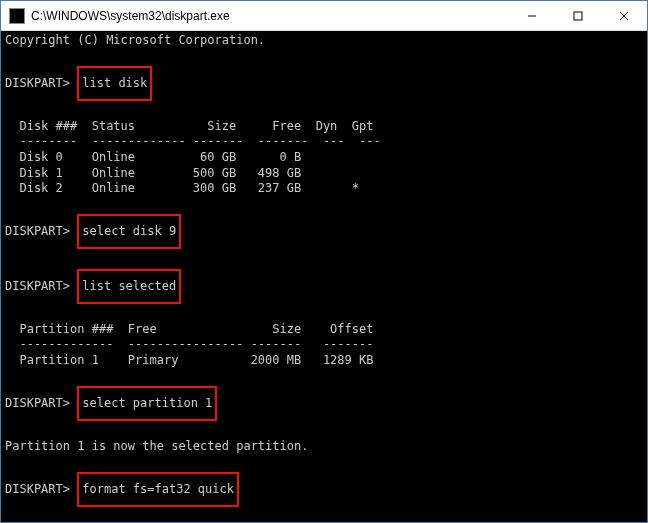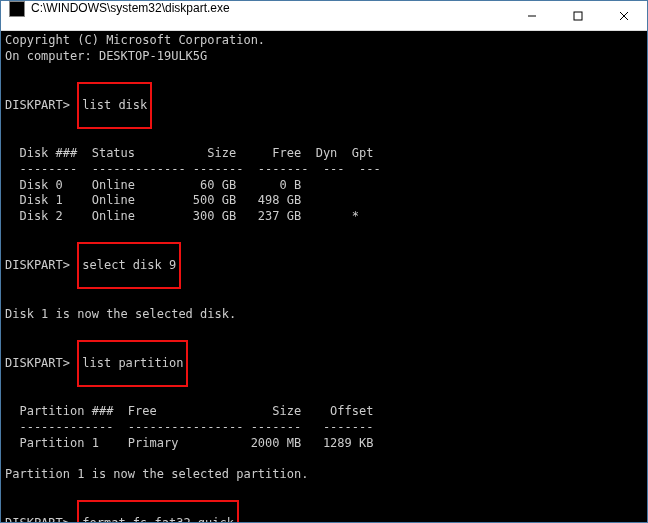--- a/index.html
+++ b/index.html
@@ -15,21 +15,21 @@
     height: 523px;
     background: #fff;
     border: 1px solid #4a7aa5;
     display: flex;
     flex-direction: column;
   }
   .titlebar {
     height: 30px;
     background: #fff;
     display: flex;
-    align-items: flex-start;
+    align-items: center;
     border-bottom: 1px solid #ddd;
   }
   .titlebar .app-icon {
     width: 16px; height: 16px;
     margin-left: 8px; margin-right: 6px;
     background: #000;
     border: 1px solid #888;
     display: inline-block;
   }
   .titlebar .title {
@@ -59,21 +59,21 @@
     color: #ccc;
     font-size: 12px;
     line-height: 1.3;
     padding: 2px 4px;
     white-space: pre;
     overflow: hidden;
     font-family: "Consolas", "Lucida Console", monospace;
   }
   .hl {
     border: 2px solid #e11;
-    padding: 14px 3px;
+    padding: 8px 3px;
     display: inline-block;
     line-height: 1.25;
     margin-top:2px;
     margin-bottom:2px;
   }
   .prompt { color: #ccc; }
   .row { display: block; }
 </style>
 </head>
 <body>
@@ -95,24 +95,24 @@
       </div>
       <div class="ctl">
         <svg width="10" height="10">
             <line x1="1" y1="1" x2="9" y2="9" stroke-width="1"></line>
             <line x1="9" y1="1" x2="1" y2="9" stroke-width="1"></line>
           </svg>
       </div>
     </div>
   </div>
 
-  <div class="terminal"><span class="row">Copyright (C) Microsoft Corporation.</span><span class="row"><span>On computer: </span><span>DESKTOP-19ULK5G</span></span>
+  <div class="terminal"><span class="row">Copyright (C) Microsoft Corporation.</span>
 <span class="row"><span class="prompt">DISKPART&gt;</span> <span class="hl">list disk</span></span>
 <span class="row" id="disk-header">  Disk ###  Status          Size     Free  Dyn  Gpt</span><span class="row" id="disk-divider">  --------  ------------- -------  -------  ---  ---</span><span id="disk-rows"><span class="row">  Disk 0    Online         60 GB      0 B          </span><span class="row">  Disk 1    Online        500 GB   498 GB          </span><span class="row">  Disk 2    Online        300 GB   237 GB       *  </span></span>
 <span class="row"><span class="prompt">DISKPART&gt;</span> <span class="hl">select disk 9</span></span>
-<span class="row">Disk 1 is now the selected disk.</span>
-<span class="row"><span class="prompt">DISKPART&gt;</span> <span class="hl">list partition</span></span>
+<span class="row"><span class="prompt">DISKPART&gt;</span> <span class="hl">list selected</span></span>
 <span class="row" id="part-header">  Partition ###  Free                Size    Offset</span><span class="row" id="part-divider">  -------------  ---------------- -------   -------</span><span id="part-rows"><span class="row">  Partition 1    Primary          2000 MB   1289 KB</span></span>
+<span class="row"><span class="prompt">DISKPART&gt;</span> <span class="hl">select partition 1</span></span>
 <span class="row">Partition 1 is now the selected partition.</span>
 <span class="row"><span class="prompt">DISKPART&gt;</span> <span class="hl">format fs=fat32 quick</span></span>
 
 </div>
 </div>
 
 </body></html>

